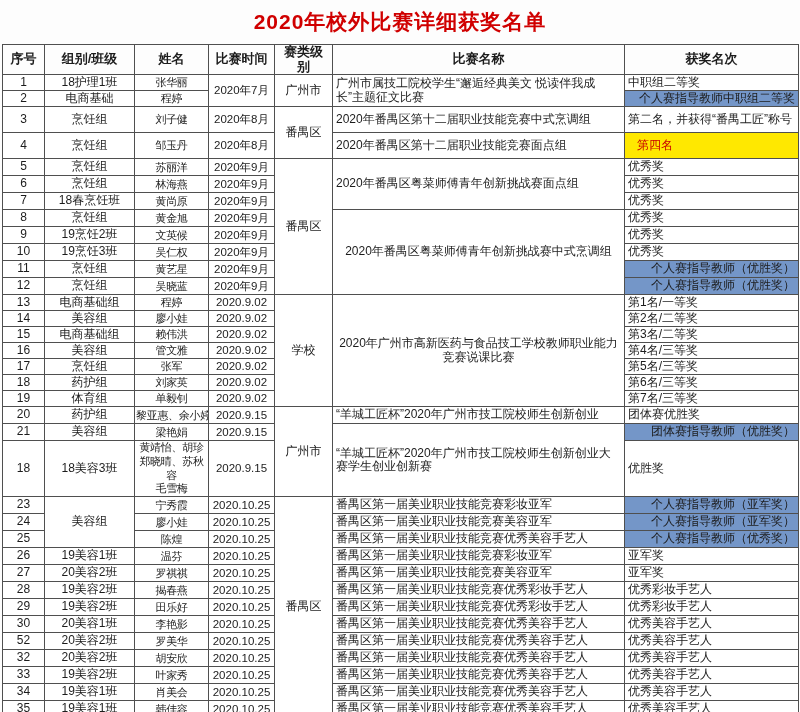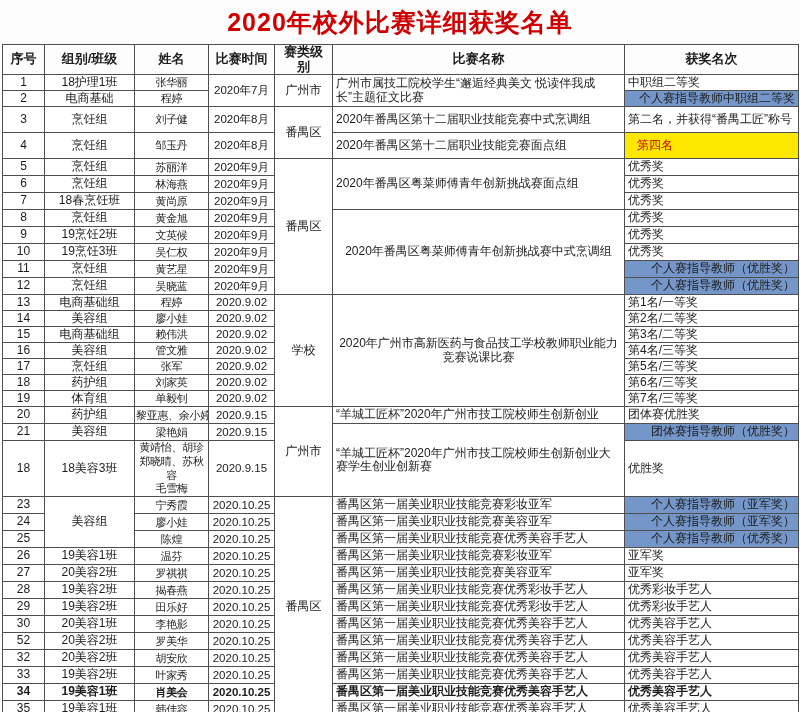--- a/index.html
+++ b/index.html
@@ -5,21 +5,21 @@
   * { box-sizing: border-box; }
   html,body { margin:0; padding:0; background:#fdfdfd; }
   body {
     width:800px; height:712px; overflow:hidden;
     font-family:"Liberation Sans","DejaVu Sans",sans-serif;
     color:#1c1c1c;
   }
   .page { width:800px; height:712px; background:#fdfdfd; }
   .title {
     height:44px; display:flex; align-items:center; justify-content:center;
-    font-size:25px; font-weight:bold; letter-spacing:1px;
+    font-size:21px; font-weight:bold; letter-spacing:1px;
   }
   table.awards {
     border-collapse:collapse; table-layout:fixed;
     width:796px; margin-left:2px;
   }
   col.c0{width:42px} col.c1{width:90px} col.c2{width:74px}
   col.c3{width:66px} col.c4{width:58px} col.c5{width:292px} col.c6{width:174px}
   th, td {
     border:1px solid #4f4f4f;
     font-size:12px; line-height:1.12;
@@ -312,21 +312,21 @@
           <td class="col-award">优秀美容手艺人</td>
         </tr>
         <tr style="height: 17px;">
           <td class="col-index">33</td>
           <td class="col-group">19美容2班</td>
           <td class="col-name">叶家秀</td>
           <td class="col-date">2020.10.25</td>
           <td class="col-competition">番禺区第一届美业职业技能竞赛优秀美容手艺人</td>
           <td class="col-award">优秀美容手艺人</td>
         </tr>
-        <tr style="height: 17px; font-weight: bold;">
+        <tr style="height: 17px;">
           <td class="col-index">34</td>
           <td class="col-group">19美容1班</td>
           <td class="col-name">肖美会</td>
           <td class="col-date">2020.10.25</td>
           <td class="col-competition">番禺区第一届美业职业技能竞赛优秀美容手艺人</td>
           <td class="col-award">优秀美容手艺人</td>
         </tr>
         <tr style="height: 17px;">
           <td class="col-index">35</td>
           <td class="col-group">19美容1班</td>

